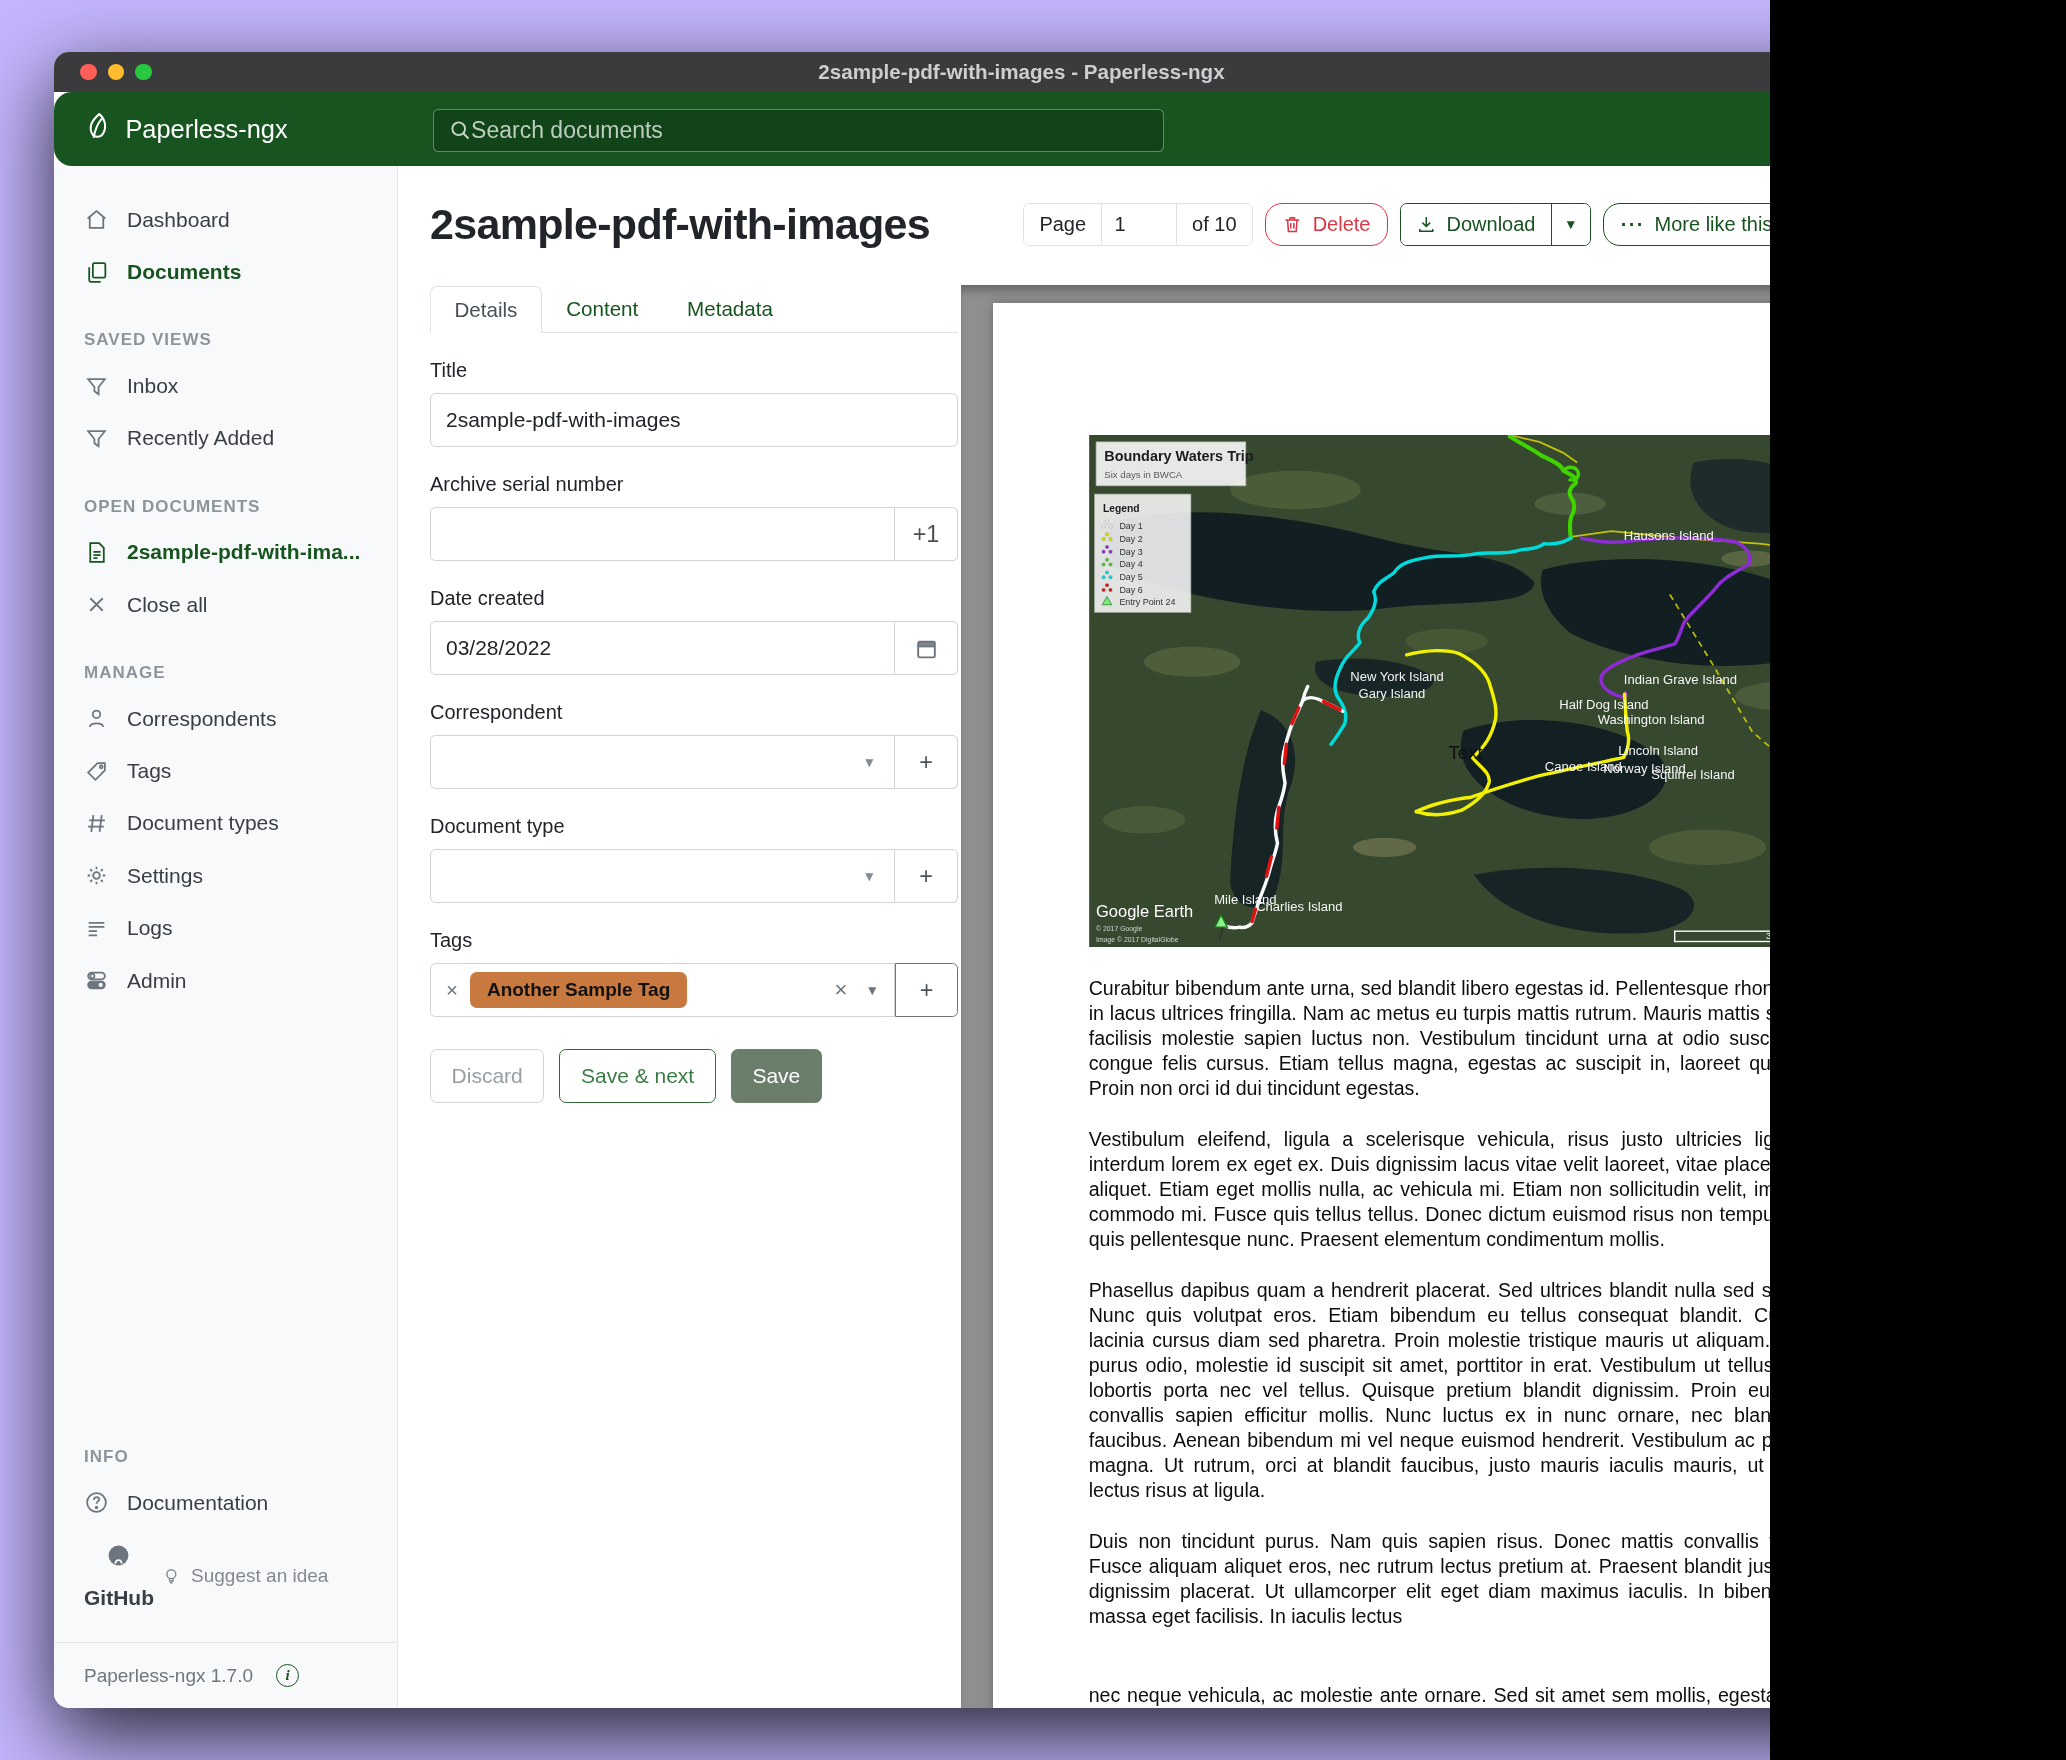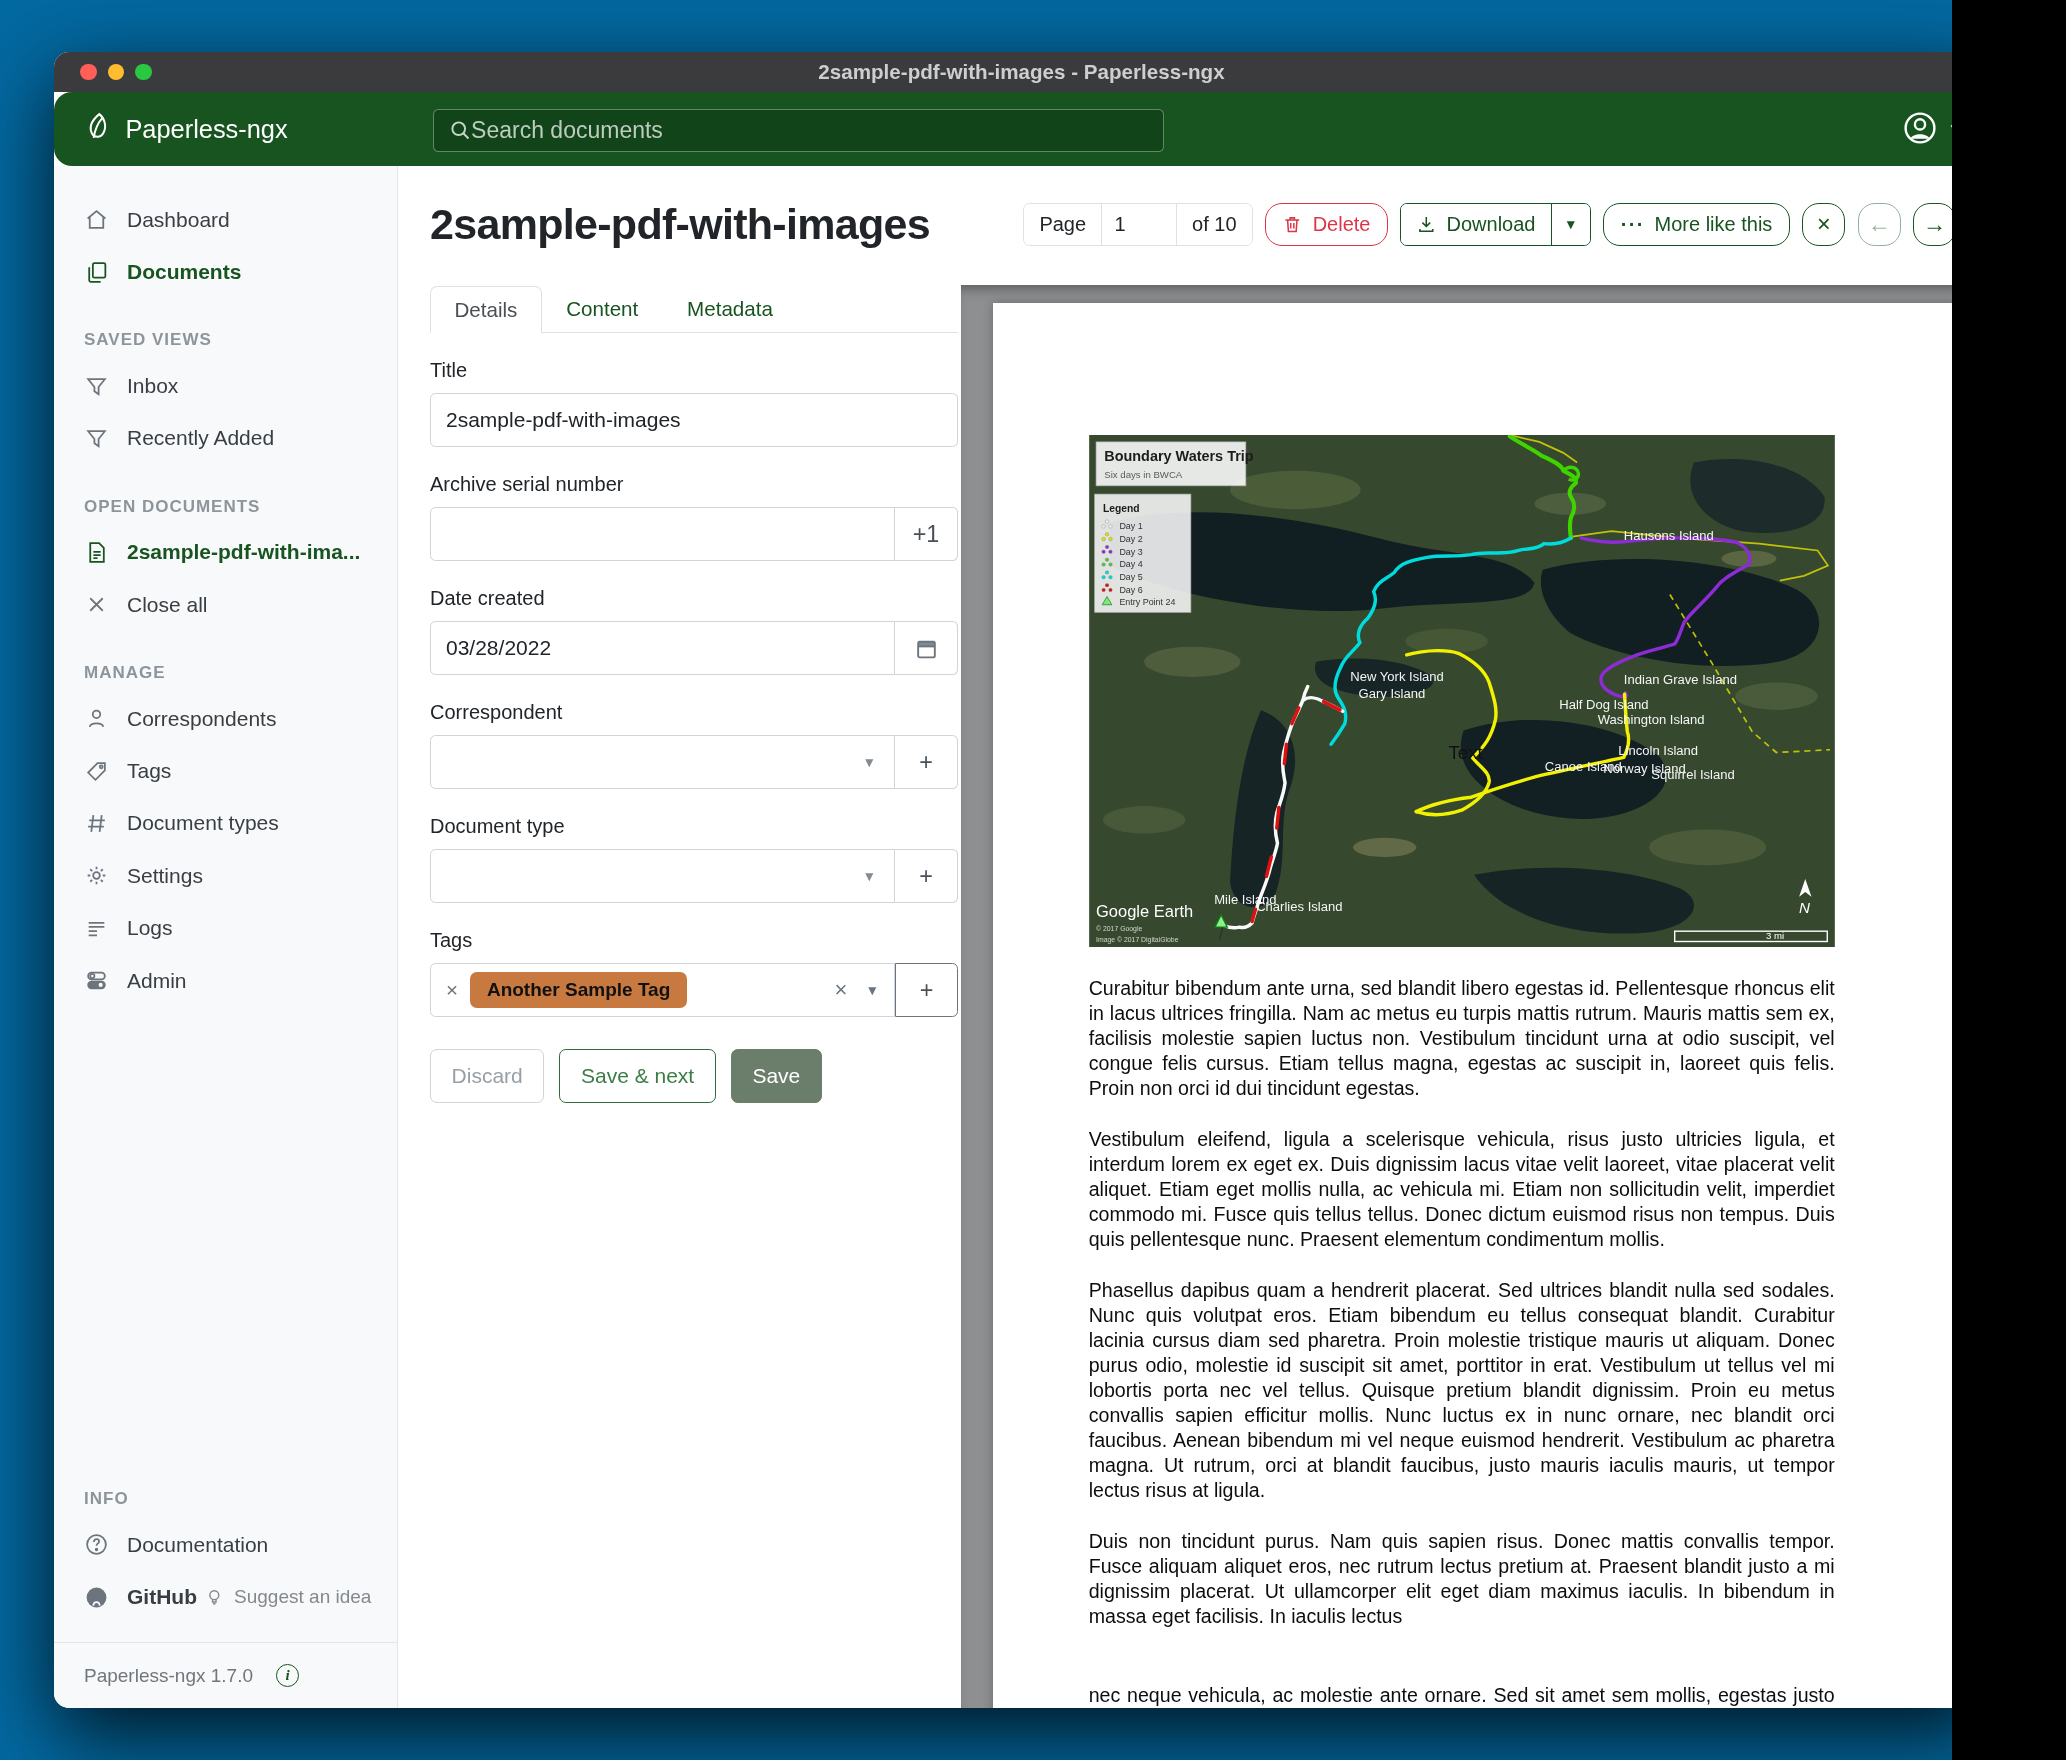--- a/index.html
+++ b/index.html
@@ -1,17 +1,17 @@
 <!DOCTYPE html>
 <html style="font-size:11px"><head>
 <meta charset="utf-8">
 <style>
   * { margin:0; padding:0; box-sizing:border-box; }
   html,body { width:2066px; height:1761px; background:#000; font-family:"Liberation Sans",sans-serif; }
-  #screen { position:relative; width:1952px; height:1761px; background:#0369a1; overflow:hidden; }
+  #screen { position:relative; width:1770px; height:1761px; background:#c4b5fd; overflow:hidden; }
   .window { position:absolute; left:54px; top:52px; width:1935px; height:1656px; border-radius:15px;
             overflow:hidden; background:#fff; box-shadow:0 27.5px 82px rgba(0,0,0,.8); display:flex; flex-direction:column; }
   
   .titlebar { height:40px; background:#3b3b3d; display:flex; align-items:center; position:relative; flex:0 0 auto; }
   .traffic { display:flex; gap:11px; margin-left:26px; }
   .dot { width:16.5px; height:16.5px; border-radius:50%; }
   .dot.r{background:#ff5f57;} .dot.y{background:#febc2e;} .dot.g{background:#28c840;}
   .wtitle { position:absolute; left:0; right:0; text-align:center; color:#cdced0; font-size:20.6px; font-weight:700; }
   
   .appbar { height:74px; background:#17541f; display:flex; align-items:center; flex:0 0 auto; }
@@ -234,21 +234,21 @@
             <div class="sidehead" style="padding-top: 0px;">INFO</div>
             <div class="sideitem">
               <svg viewBox="0 0 24 24" fill="none" stroke="currentColor" stroke-width="1.7">
                 <circle cx="12" cy="12" r="9"></circle>
                 <path d="M9.5 9.5 C9.5 7.5 11 6.8 12 6.8 C13.5 6.8 14.5 7.8 14.5 9 C14.5 11 12 11 12 13.2"></path>
                 <circle cx="12" cy="16.8" r=".8" fill="currentColor"></circle>
               </svg>
               <span class="lbl">Documentation</span>
             </div>
             <div class="gh-row">
-              <div class="sideitem" style="font-weight: 700;">
+              <div class="sideitem" style="font-weight: 700; flex-direction: column;">
                 <svg viewBox="0 0 24 24" fill="none" stroke="currentColor" stroke-width="1.7">
                   <circle cx="12" cy="12" r="9.5" fill="currentColor" stroke="none"></circle>
                   <path d="M9 20 C9 17.5 9.5 16.5 12 16.5 C14.5 16.5 15 17.5 15 20" stroke="#f8f9fa" fill="none"></path>
                 </svg>
                 <span>GitHub</span>
               </div>
               <div class="suggest">
                 <svg viewBox="0 0 24 24" fill="none" stroke="currentColor" stroke-width="1.7">
                   <circle cx="12" cy="9.5" r="5.2"></circle>
                   <path d="M10 14.5 V17.5 H14 V14.5 M10.5 19.5 H13.5"></path>

